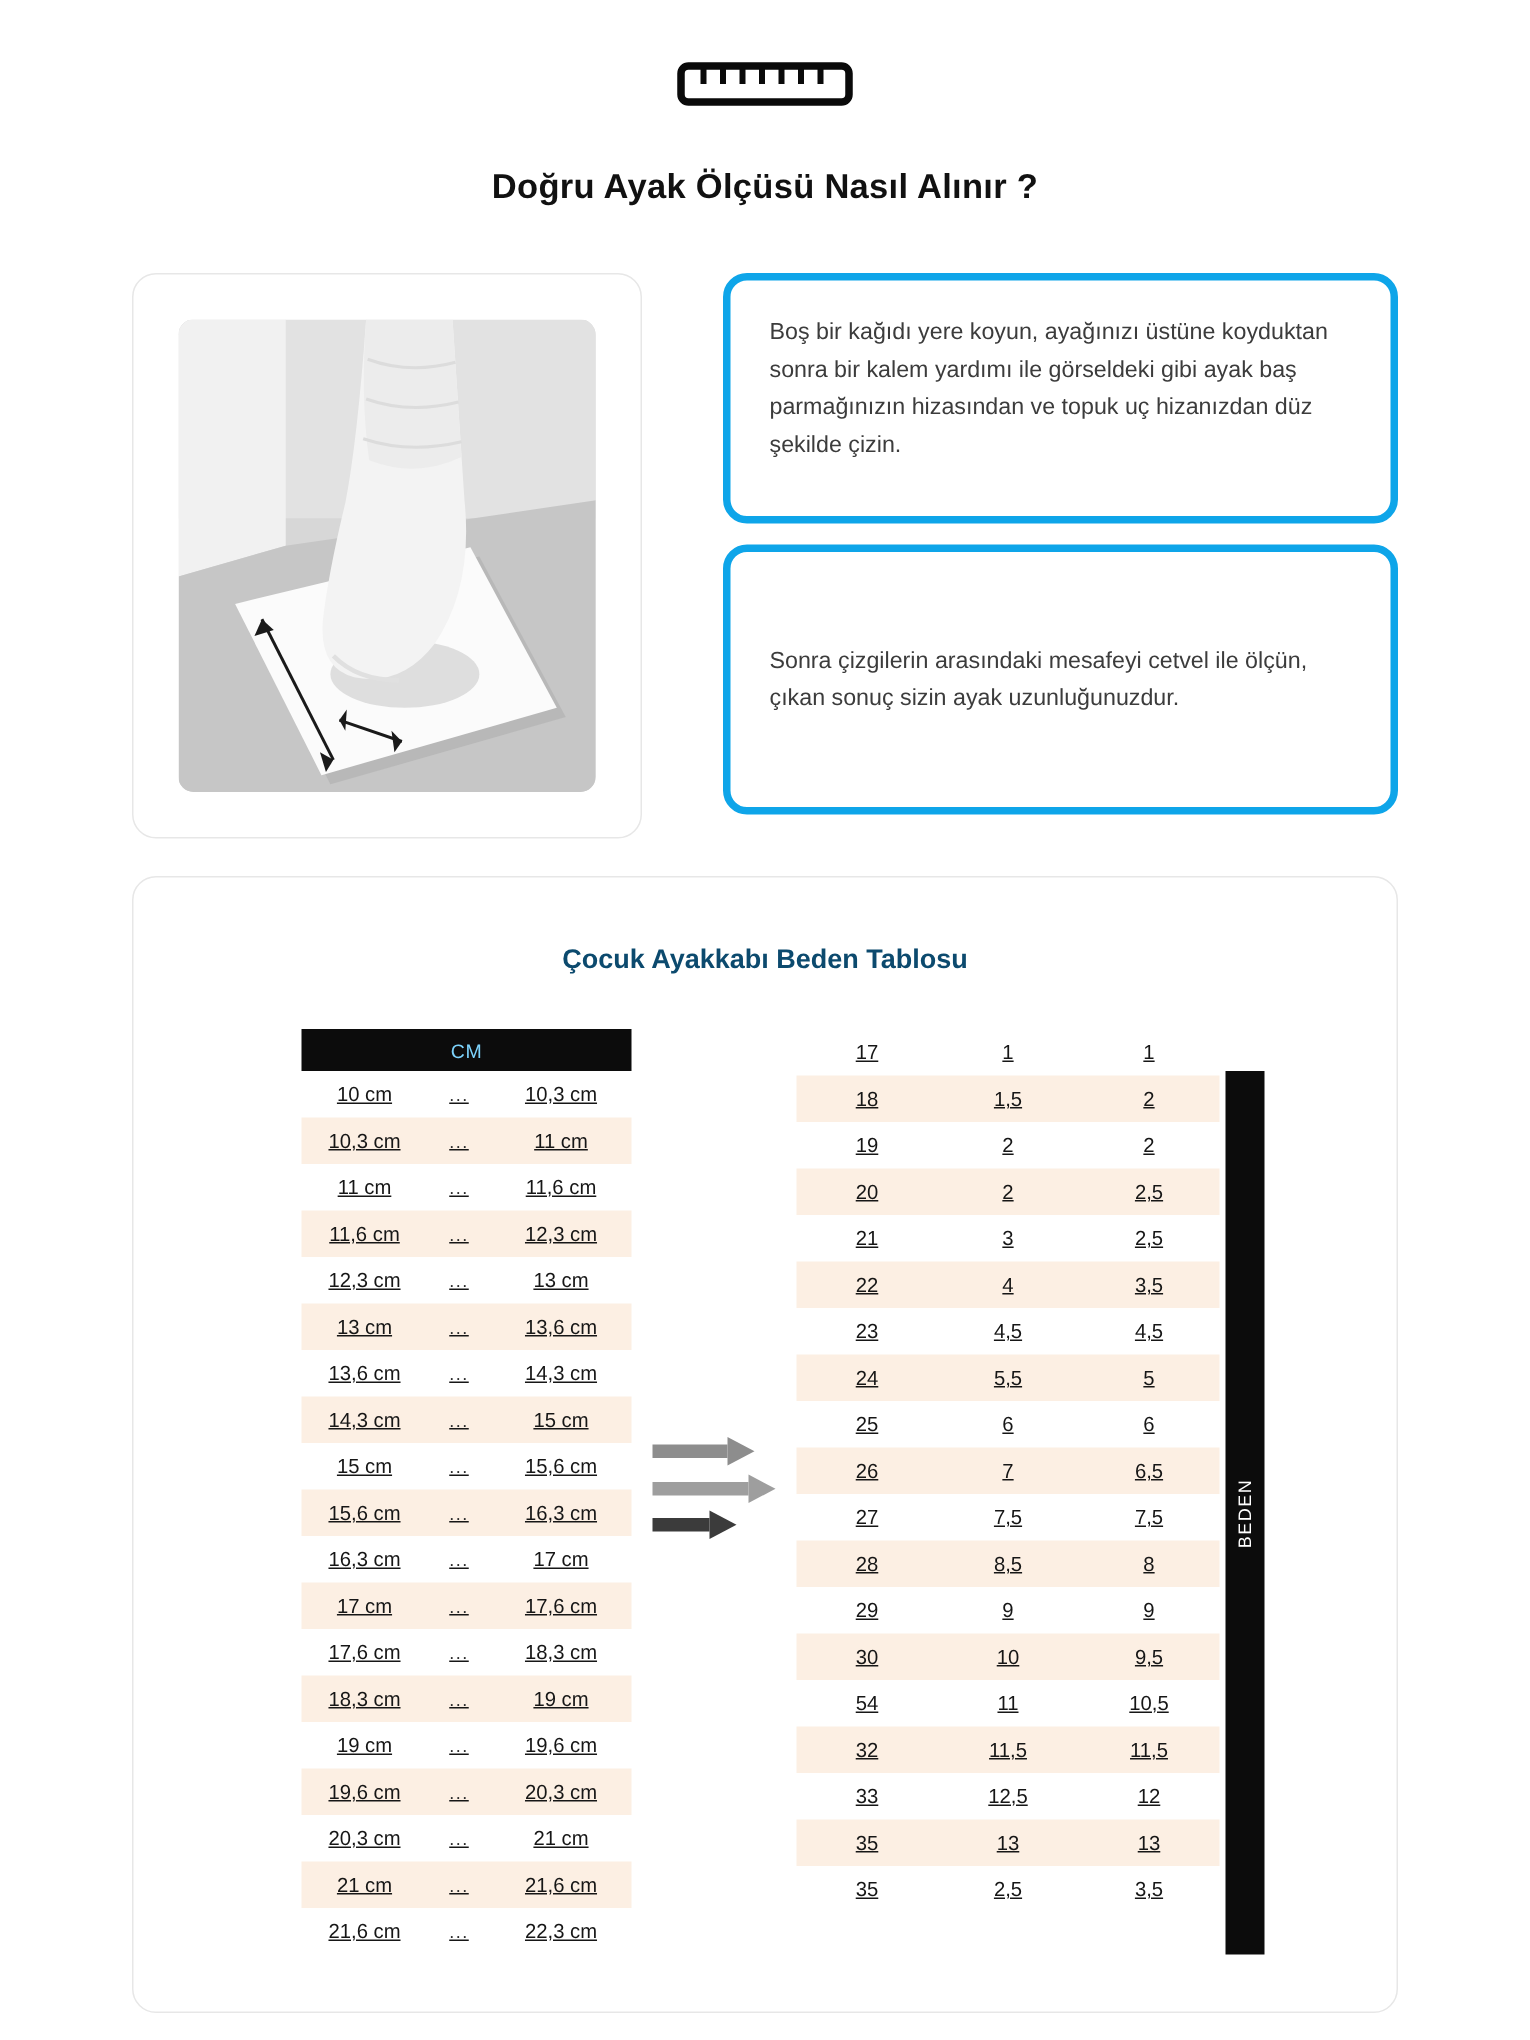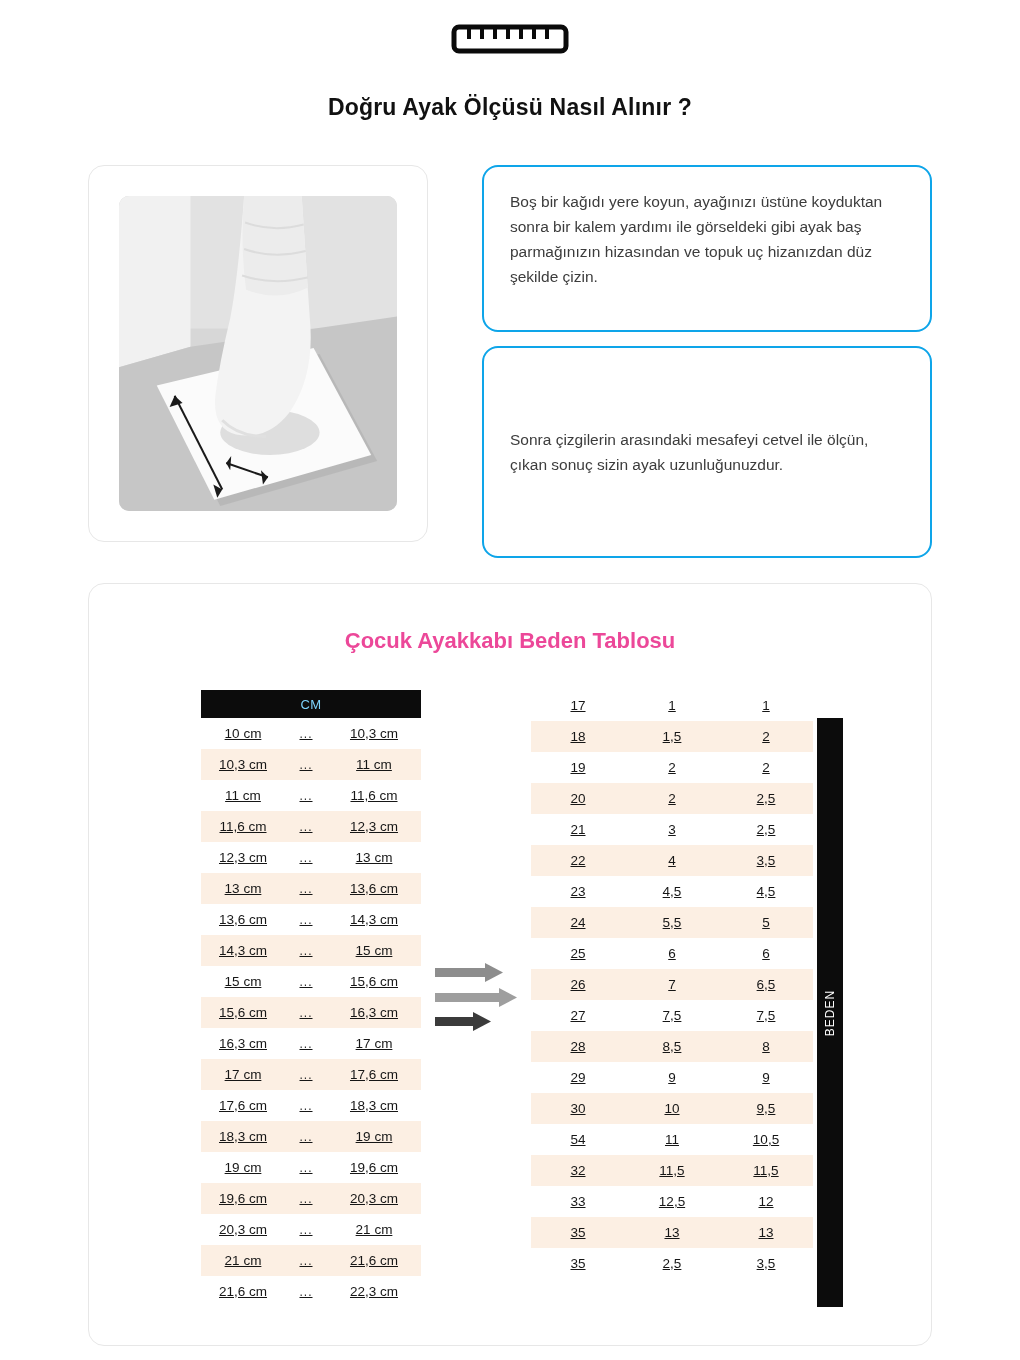--- a/index.html
+++ b/index.html
@@ -3,21 +3,21 @@
 <meta charset="utf-8">
 <style>
   * { margin:0; padding:0; box-sizing:border-box; }
   html,body { background:#ffffff; }
   body {
     width:1020px; height:1360px;
     font-family:"Liberation Sans", sans-serif;
     color:#1a1a1a;
     overflow:hidden;
   }
-  .page { width:1020px; padding-top:24px; }
+  .page { width:1020px; padding-top:41px; }
 
   .ruler-wrap { display:flex; justify-content:center; }
 
   .title {
     text-align:center; font-size:23px; font-weight:bold; color:#111;
     margin-top:40px; letter-spacing:0.2px;
   }
 
   .top-row {
     display:flex; justify-content:center; align-items:stretch;
@@ -26,33 +26,33 @@
   .photo-card {
     width:340px; height:377px;
     border:1px solid #e7e7e7; border-radius:16px;
     padding:30px; background:#fff;
   }
   .photo-frame { width:100%; height:100%; border-radius:10px; overflow:hidden; }
   .photo-frame svg { display:block; }
 
   .right-col { width:450px; display:flex; flex-direction:column; gap:14px; }
   .text-card {
-    border:2px solid #0ea5e9; border-radius:16px;
+    border:5px solid #0ea5e9; border-radius:16px;
     padding:22px 26px; background:#fff;
     font-size:15.5px; line-height:1.62; color:#3c3c3c;
   }
   .text-card.first { height:167px; }
-  .text-card.second { height:212px; display:flex; align-items:center; }
+  .text-card.second { height:180px; display:flex; align-items:center; }
 
   .size-card {
     width:844px; margin:25px auto 0;
     border:1px solid #e7e7e7; border-radius:16px;
     padding:44px 0 38px; background:#fff;
   }
-  .size-title { text-align:center; font-size:22px; font-weight:bold; color:#ec4899; }
+  .size-title { text-align:center; font-size:18px; font-weight:bold; color:#0c4a6e; }
 
   .tables-row { display:flex; align-items:flex-start; margin-top:36px; padding-left:112px; }
 
   .thead {
     background:var(--head-bg,#0c0c0c); color:#7dd3fc; height:28px;
     display:flex; align-items:center; justify-content:center;
     font-size:13px; letter-spacing:0.4px;
   }
   .cm-table { width:220px; }
   .size-table { width:282px; }

